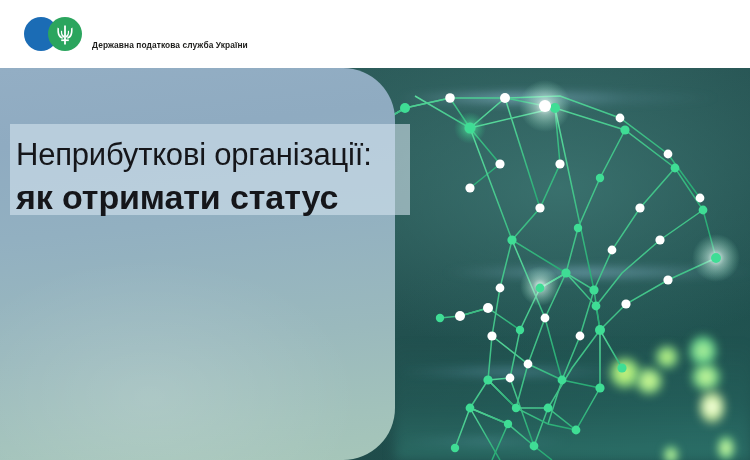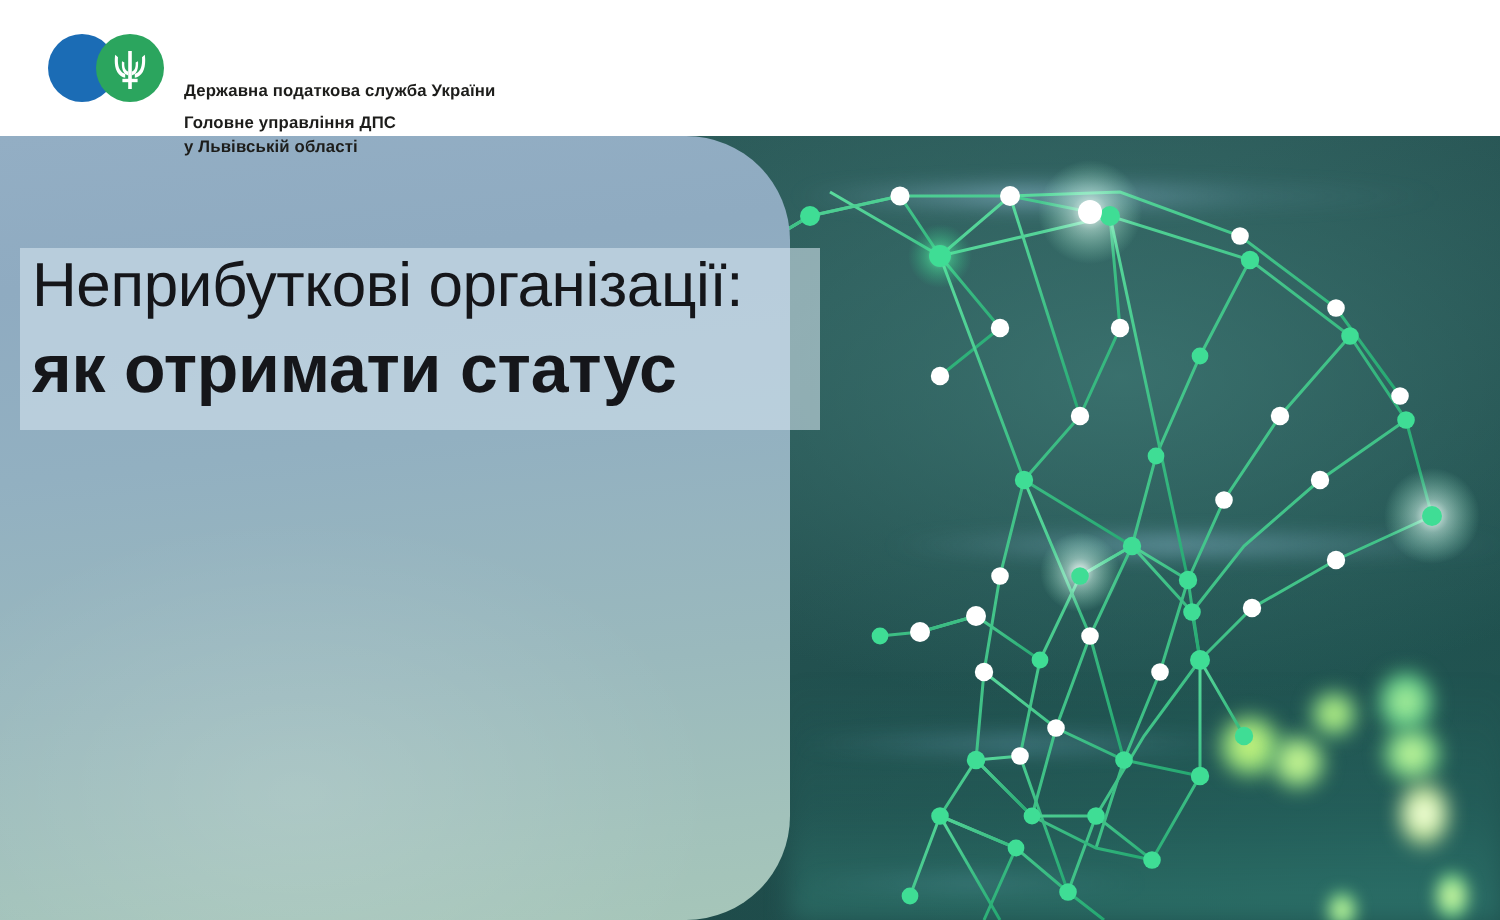--- a/index.html
+++ b/index.html
@@ -172,21 +172,21 @@
     left: 10px;
     top: 56px;
     width: 400px;
     height: 91px;
     background: rgba(214,229,240,0.58);
     z-index: 25;
   }
   #title-block {
     position: absolute;
     left: 16px;
-    top: 54px;
+    top: 66px;
     width: 390px;
     z-index: 30;
   }
   #title-line-1 {
     font-size: 31px;
     font-weight: normal;
     color: #15161a;
     line-height: 42px;
     letter-spacing: -0.2px;
     white-space: nowrap;
@@ -415,20 +415,16 @@
           <path d="M2.6 3.4 c0,0 -0.9,5.2 1.0,8.6 c1.0,1.8 2.6,2.6 4.0,2.9 l0,-1.9 c-1.0,-0.3 -2.0,-1.0 -2.7,-2.2 C3.6,8.6 4.0,4.6 4.0,4.6 Z"></path>
           <path d="M17.4 3.4 c0,0 0.9,5.2 -1.0,8.6 c-1.0,1.8 -2.6,2.6 -4.0,2.9 l0,-1.9 c1.0,-0.3 2.0,-1.0 2.7,-2.2 C16.4,8.6 16.0,4.6 16.0,4.6 Z"></path>
           <path d="M6.0 6.6 c0,0 -0.4,3.4 0.8,5.4 c0.5,0.9 1.3,1.4 2.3,1.7 l0,-1.9 c-0.6,-0.2 -1.0,-0.6 -1.4,-1.2 C6.9,9.1 7.2,7.2 7.2,7.2 Z"></path>
           <path d="M14.0 6.6 c0,0 0.4,3.4 -0.8,5.4 c-0.5,0.9 -1.3,1.4 -2.3,1.7 l0,-1.9 c0.6,-0.2 1.0,-0.6 1.4,-1.2 C13.1,9.1 12.8,7.2 12.8,7.2 Z"></path>
           <rect x="6.2" y="15.4" width="7.6" height="1.7"></rect>
         </g>
       </svg>
     </div>
     <div id="header-text">
       <div id="header-title-main">Державна податкова служба України</div>
-      <div id="header-subtitle">
-        <span>Головне управління ДПС</span>
-        <span>у Львівській області</span>
-      </div>
     </div>
   </div>
 
 </div>
 
 </body></html>

